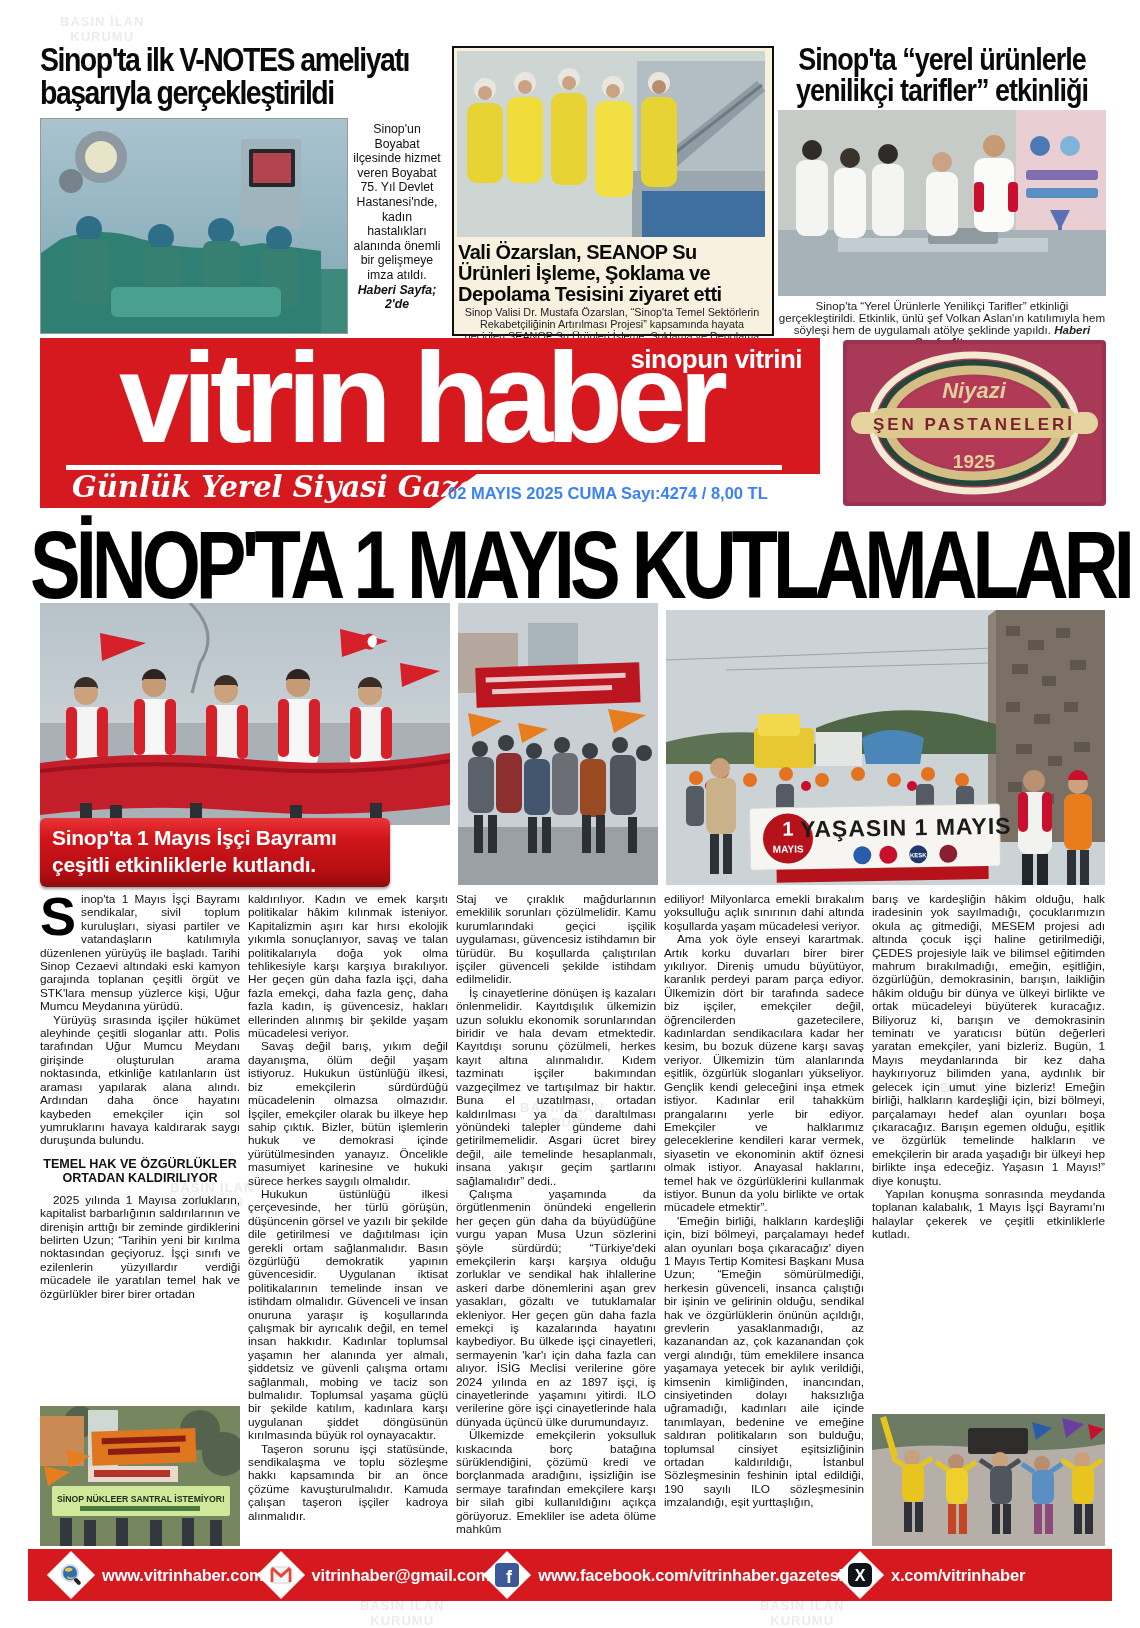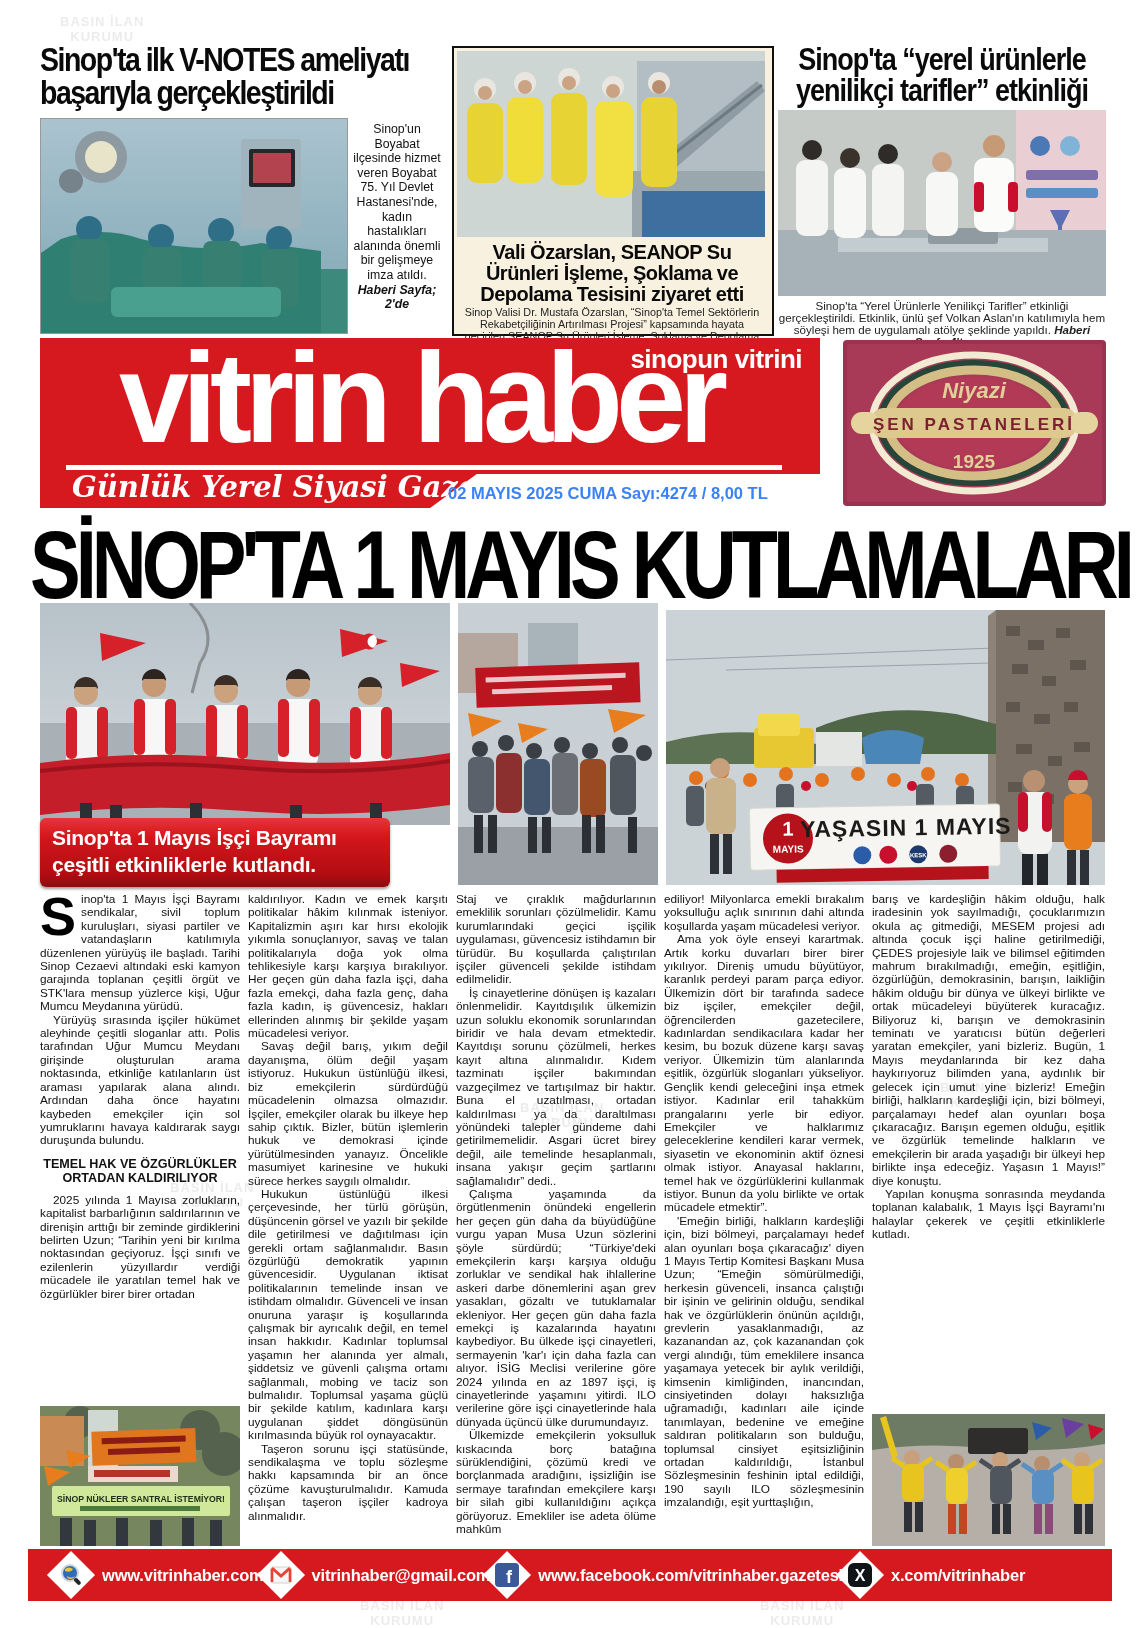--- a/index.html
+++ b/index.html
@@ -13,21 +13,21 @@
   .hl-cond{font-weight:900;color:#0a0a0a;letter-spacing:-1.5px;line-height:.98;
            transform:scaleY(1.18);transform-origin:top left;}
   #s1{left:40px;top:44px;width:402px;height:288px;}
   #s1 .hl{font-size:28.5px;}
   #s1 .ph{position:absolute;left:0;top:74px;width:306px;height:214px;border:1px solid #999;}
   #s1 .side{position:absolute;right:0;top:78px;width:90px;font-size:12.3px;line-height:14.6px;
             text-align:center;color:#111;}
   #s1 .ref{font-weight:700;font-style:italic;}
   #s2{left:452px;top:46px;width:318px;height:286px;border:2px solid #101010;background:#f8f1df;}
   #s2 .ph{position:absolute;left:3px;top:3px;width:308px;height:186px;}
-  #s2 .hl2{position:absolute;left:4px;top:194px;width:308px;text-align:center;
+  #s2 .hl2{position:absolute;left:4px;top:194px;width:308px;text-align:left;
            font-size:20px;font-weight:900;line-height:1.04;letter-spacing:-.5px;color:#0a0a0a;}
   #s2 .cap{position:absolute;left:6px;top:258px;width:304px;text-align:center;
            font-size:10.8px;line-height:12.1px;color:#222;}
   #s2 .ref{font-weight:700;font-style:italic;}
   #s3{left:778px;top:44px;width:328px;height:300px;}
   #s3 .hl{font-size:27px;letter-spacing:-1px;}
   #s3 .ph{position:absolute;left:0;top:66px;width:328px;height:186px;}
   #s3 .cap{position:absolute;left:0;top:256px;width:328px;text-align:center;
            font-size:11.6px;line-height:11.9px;color:#222;}
   #s3 .ref{font-weight:700;font-style:italic;}

